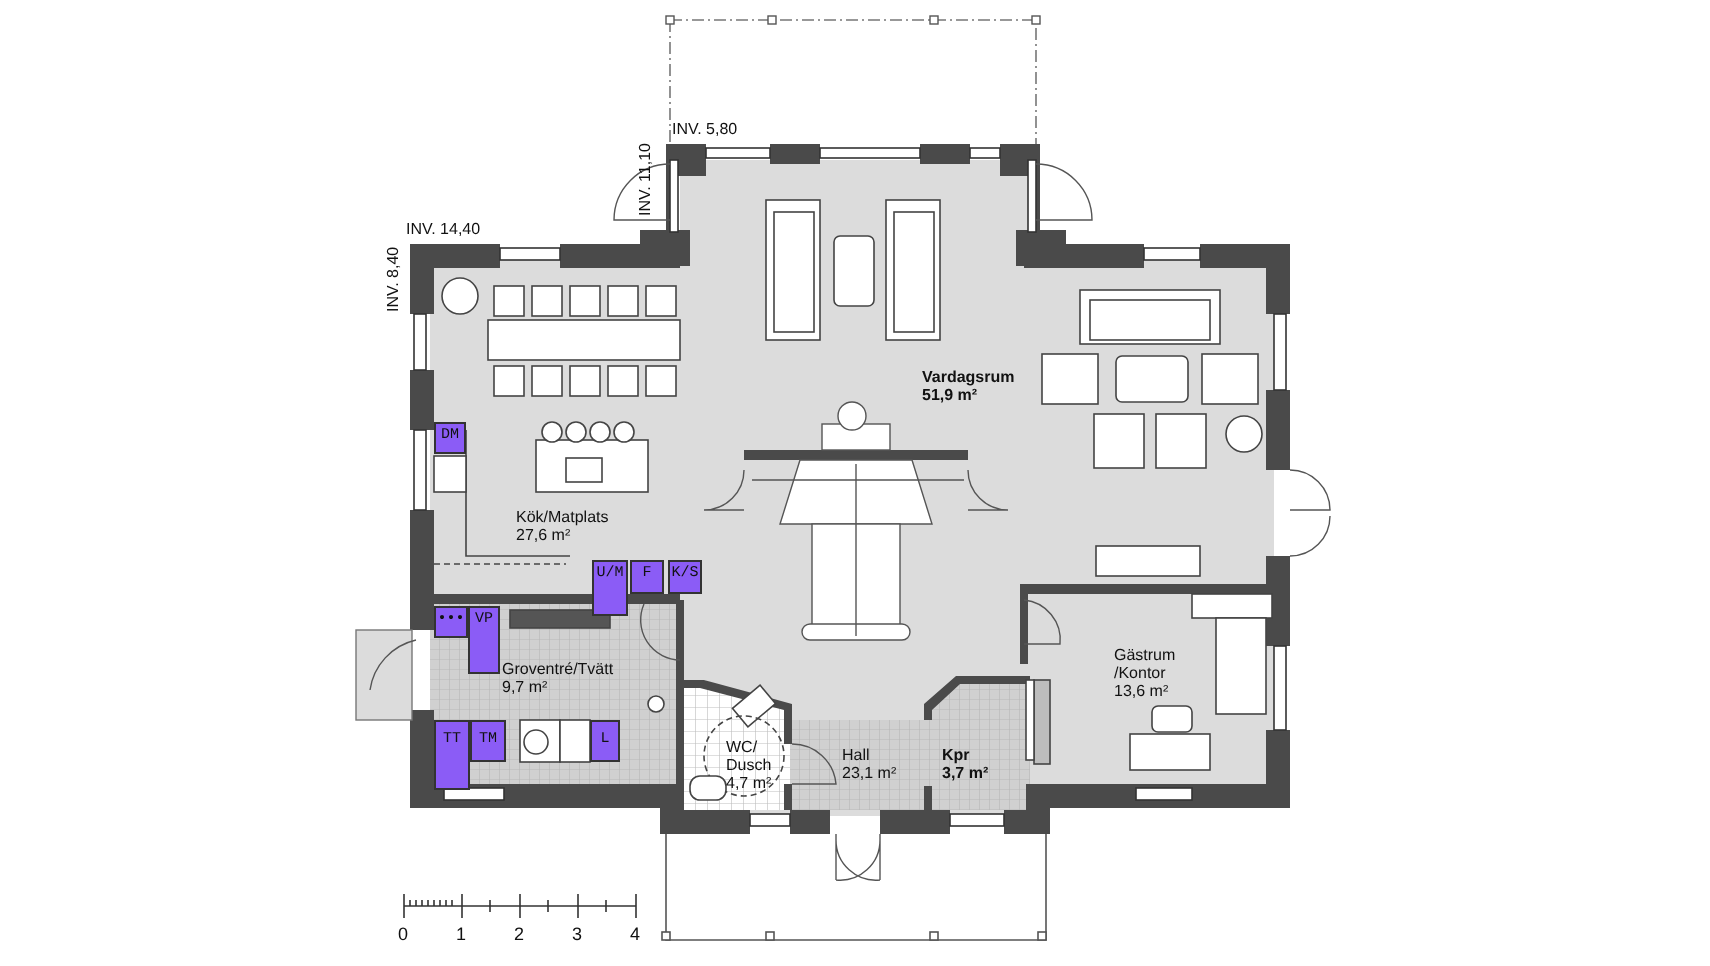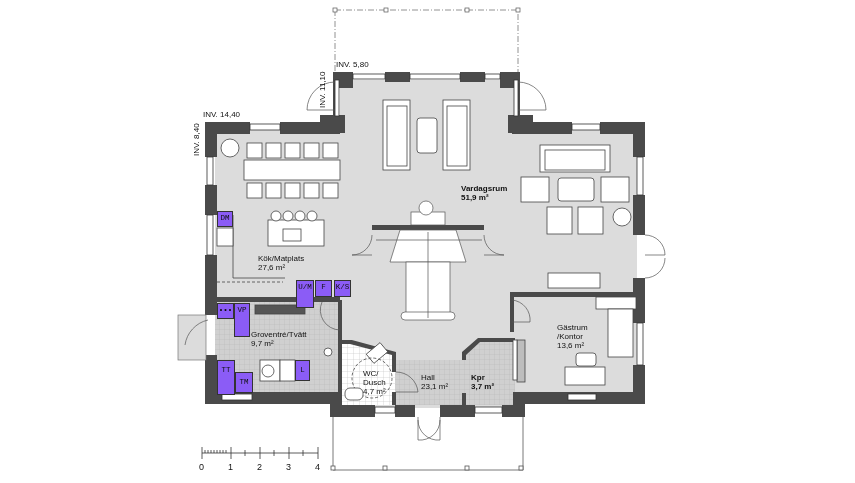--- a/index.html
+++ b/index.html
@@ -255,20 +255,20 @@
 <div class="lbl" style="left:203px;top:110px;">INV. 14,40</div>
 <div class="vlbl" style="left:192px;top:156px;">INV. 8,40</div>
 
 <div class="app" style="left:217px;top:211px;width:16px;height:16px;">DM</div>
 <div class="app" style="left:296px;top:280px;width:18px;height:28px;">U/M</div>
 <div class="app" style="left:298px;top:280px;width:17px;height:17px;margin-left:36px;">K/S</div>
 <div class="app" style="left:315px;top:280px;width:17px;height:17px;">F</div>
 <div class="app" style="left:217px;top:303px;width:17px;height:16px;">•••</div>
 <div class="app" style="left:234px;top:303px;width:16px;height:34px;">VP</div>
 <div class="app" style="left:217px;top:360px;width:18px;height:35px;line-height:19px;">TT</div>
-<div class="app" style="left:235px;top:360px;width:18px;height:21px;line-height:19px;margin-top:12px;">TM</div>
+<div class="app" style="left:235px;top:360px;width:18px;height:21px;line-height:19px;">TM</div>
 <div class="app" style="left:295px;top:360px;width:15px;height:21px;line-height:19px;">L</div>
 
 <div class="scale-num" style="left:199px;">0</div>
 <div class="scale-num" style="left:228px;">1</div>
 <div class="scale-num" style="left:257px;">2</div>
 <div class="scale-num" style="left:286px;">3</div>
 <div class="scale-num" style="left:315px;">4</div>
 
 </body></html>

